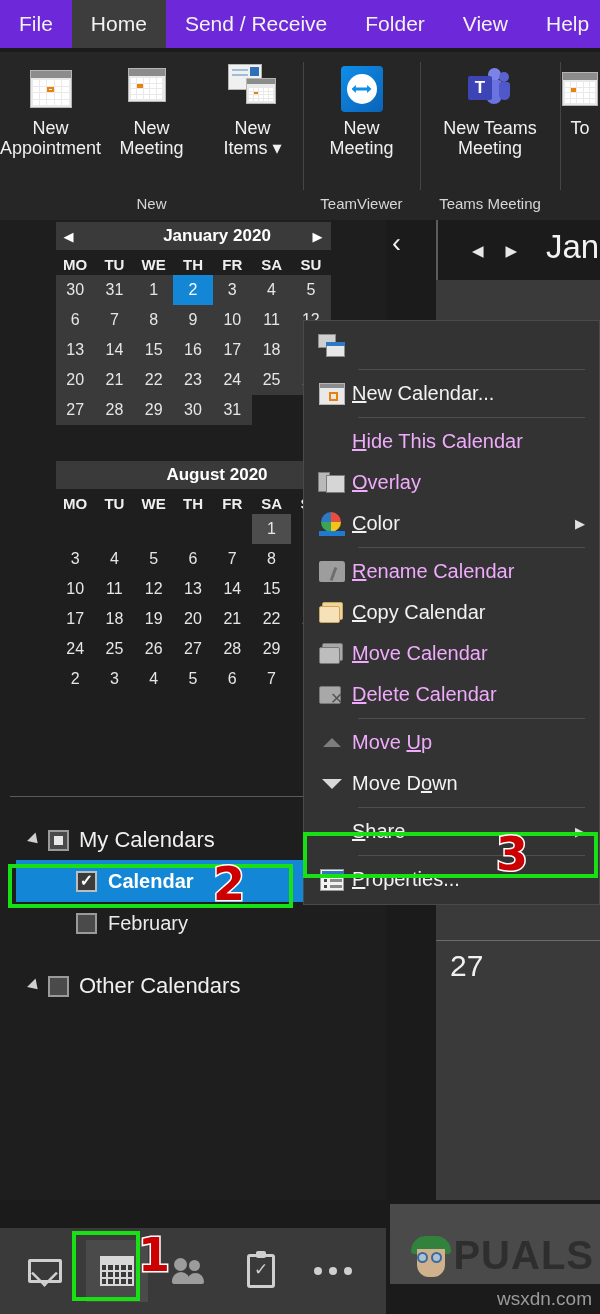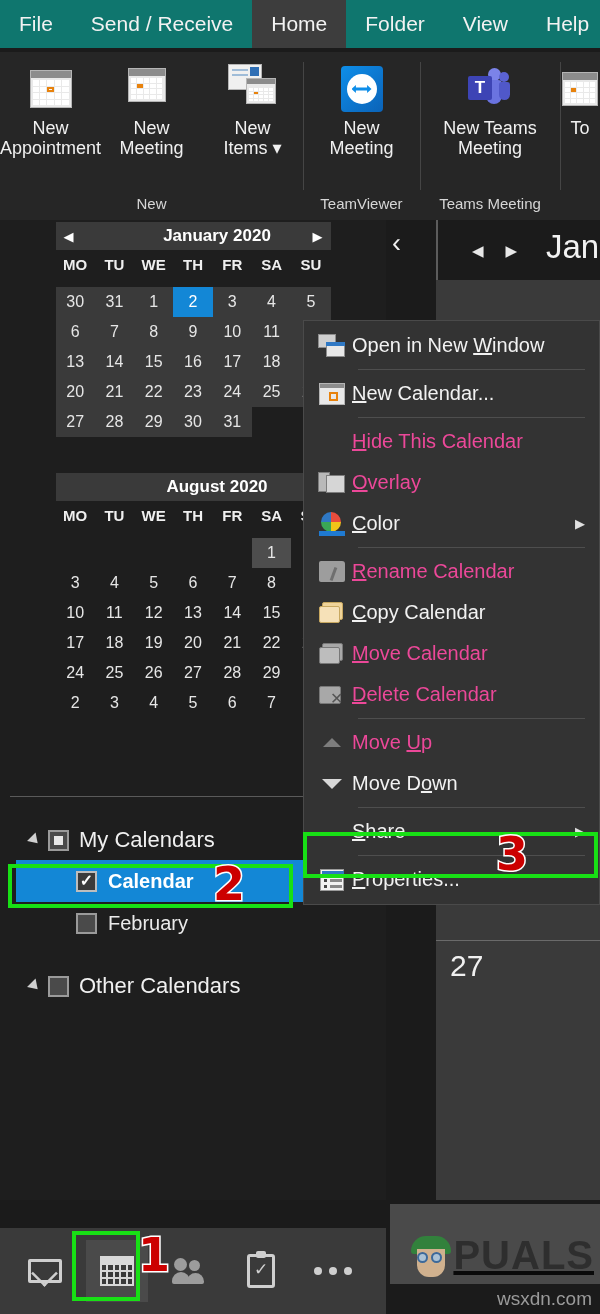--- a/index.html
+++ b/index.html
@@ -7,21 +7,21 @@
     width: 600px; height: 1314px;
     background: #1b1b1b;
     font-family: "Liberation Sans", sans-serif;
     overflow: hidden;
   }
   #app { position: relative; width: 600px; height: 1314px; background: #1b1b1b; }
 
   
   .ribbon-tabs {
     position: absolute; left: 0; top: 0; width: 600px; height: 48px;
-    background: #0f766e; display: flex; align-items: stretch;
+    background: #6d28d9; display: flex; align-items: stretch;
   }
   .rtab {
     display: flex; align-items: center; justify-content: center;
     color: #f2f2f2; font-size: 21px; padding: 0 19px; white-space: nowrap;
   }
   .rtab.active { background: #3d3d3d; }
 
   
   .ribbon-body {
     position: absolute; left: 0; top: 52px; width: 600px; height: 168px;
@@ -64,21 +64,21 @@
   }
 
   
   .mini { width: 275px; margin: 0 auto; }
   .mini-nav {
     display: flex; align-items: center; justify-content: space-between;
     background: #3a3a3a; height: 28px; padding: 0 8px;
   }
   .mini-nav .mtitle { color: #fff; font-size: 17px; font-weight: bold; flex: 1; text-align: center; padding-left: 48px; }
   .mini-nav .arrow { color: #fff; font-size: 13px; cursor: pointer; }
-  .mini-dows { display: grid; grid-template-columns: repeat(7, 1fr); padding: 6px 0 14px; }
+  .mini-dows { display: grid; grid-template-columns: repeat(7, 1fr); padding: 6px 0 2px; }
   .mini-dows span { color: #efefef; font-size: 15px; font-weight: bold; text-align: center; }
   .mini-grid { display: grid; grid-template-columns: repeat(7, 1fr); }
   .mini-grid .cell {
     height: 30px; display: flex; align-items: center; justify-content: center;
     color: #e6e6e6; font-size: 16px;
   }
   .mini.jan .mini-grid { background: #3a3a3a; }
   .mini .cell.sel { background: #1387d6; color: #fff; }
   .mini .cell.hov { background: #4d4d4d; }
   .mini.feb { margin-top: 36px; }
@@ -132,21 +132,21 @@
   
   .ctx {
     position: absolute; left: 303px; top: 320px; width: 297px;
     background: #333333; border: 1px solid #4a4a4a; z-index: 40;
     padding: 4px 0;
   }
   .ctx-item { display: flex; align-items: center; height: 41px; position: relative; padding-left: 8px; }
   .ctx-item .cicon { width: 40px; display: flex; justify-content: center; align-items: center; flex: none; }
   .ctx-item .clabel { color: #f2f2f2; font-size: 20px; white-space: nowrap; }
   .ctx-item .clabel u { text-decoration: underline; }
-  .ctx-item.disabled .clabel { color: #ec4899; }
+  .ctx-item.disabled .clabel { color: #f0abfc; }
   .ctx-item .sub { position: absolute; right: 14px; color: #e0e0e0; font-size: 13px; }
   .ctx-sep { height: 1px; background: #4e4e4e; margin: 3px 14px 3px 54px; }
 
   
   .bottombar {
     position: absolute; left: 0; bottom: 0; width: 386px; height: 86px;
     background: #3a3a3a; display: flex; align-items: center; padding-left: 14px; gap: 10px;
   }
   .navbtn {
     width: 62px; height: 62px; display: flex; align-items: center; justify-content: center;
@@ -184,45 +184,45 @@
   
   .hl-box { position: absolute; border: 4px solid #18e015; z-index: 60; pointer-events: none; }
   .step {
     position: absolute; z-index: 70; color: #cc0000; font-size: 46px; font-weight: bold;
     -webkit-text-stroke: 3px #ffffff; paint-order: stroke fill; font-family: "DejaVu Sans", sans-serif;
   }
 
   
   .wm {
     position: absolute; right: 6px; bottom: 36px; z-index: 50;
-    display: flex; align-items: center; opacity: .85; text-decoration: underline;
+    display: flex; align-items: center; opacity: .85;
   }
   .wm .wmtext { color: #2a2a2a; font-size: 40px; font-weight: bold; letter-spacing: 1px; }
   .wm-face { width: 44px; height: 44px; position: relative; }
   .wm-face .hat { position: absolute; left: 2px; top: 2px; width: 40px; height: 18px; background: #2e8b3a; border-radius: 20px 20px 4px 4px; }
   .wm-face .skin { position: absolute; left: 8px; top: 15px; width: 28px; height: 28px; background: #e8c49a; border-radius: 0 0 12px 12px; }
   .wm-face .gl1, .wm-face .gl2 { position: absolute; top: 18px; width: 11px; height: 11px; border: 2px solid #3a6fa8; border-radius: 50%; background: #bcd8ee; }
   .wm-face .gl1 { left: 8px; } .wm-face .gl2 { left: 22px; }
   .wmurl { position: absolute; right: 8px; bottom: 4px; color: #9a9a9a; font-size: 19px; z-index: 50; }
   .wm-strip { position: absolute; right: 0; bottom: 30px; width: 210px; height: 80px; background: #4a4a4a; z-index: 45; }
 </style>
 </head>
 <body>
 
 <div id="app">
 
   <div class="ribbon-tabs">
     <div class="rtab">
         <span>File</span>
       </div>
+    <div class="rtab active">
+        <span>Home</span>
+      </div>
     <div class="rtab">
         <span>Send / Receive</span>
-      </div>
-    <div class="rtab active">
-        <span>Home</span>
       </div>
     <div class="rtab">
         <span>Folder</span>
       </div>
     <div class="rtab">
         <span>View</span>
       </div>
     <div class="rtab">
         <span>Help</span>
       </div>
@@ -593,21 +593,20 @@
   <div class="ctx">
 
     <div class="ctx-item">
       <span class="cicon">
         <span style="position:relative;display:block;width:28px;height:24px">
           <span style="position:absolute;left:0;top:0;width:18px;height:14px;background:#cfcfcf;border:1px solid #8d8d8d"></span>
           <span style="position:absolute;left:8px;top:8px;width:19px;height:15px;background:#e8e8e8;border:1px solid #8d8d8d"></span>
           <span style="position:absolute;left:8px;top:8px;width:19px;height:4px;background:#2f78c4"></span>
         </span>
       </span>
-      <span class="clabel">Open in New <u>W</u>indow</span>
     </div>
     <div class="ctx-sep"></div>
 
     <div class="ctx-item">
       <span class="cicon">
         <span class="ico-cal" style="width:26px;height:22px">
             <span class="top" style="position:absolute;left:0;right:0;top:0;height:4px;background:#8c8c8c"></span>
           <span style="position:absolute;left:9px;top:8px;width:9px;height:9px;border:2px solid #e8820c"></span>
         </span>
       </span>

